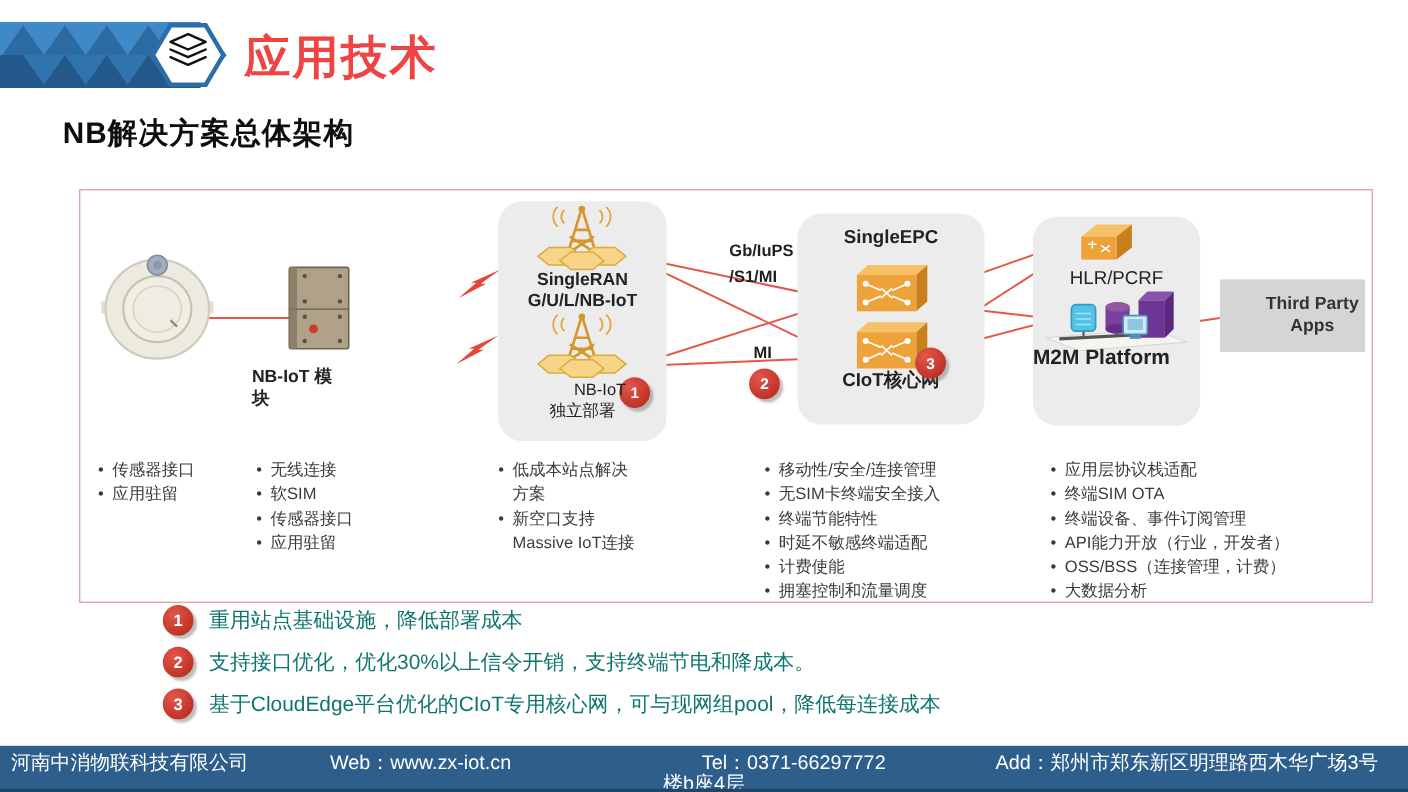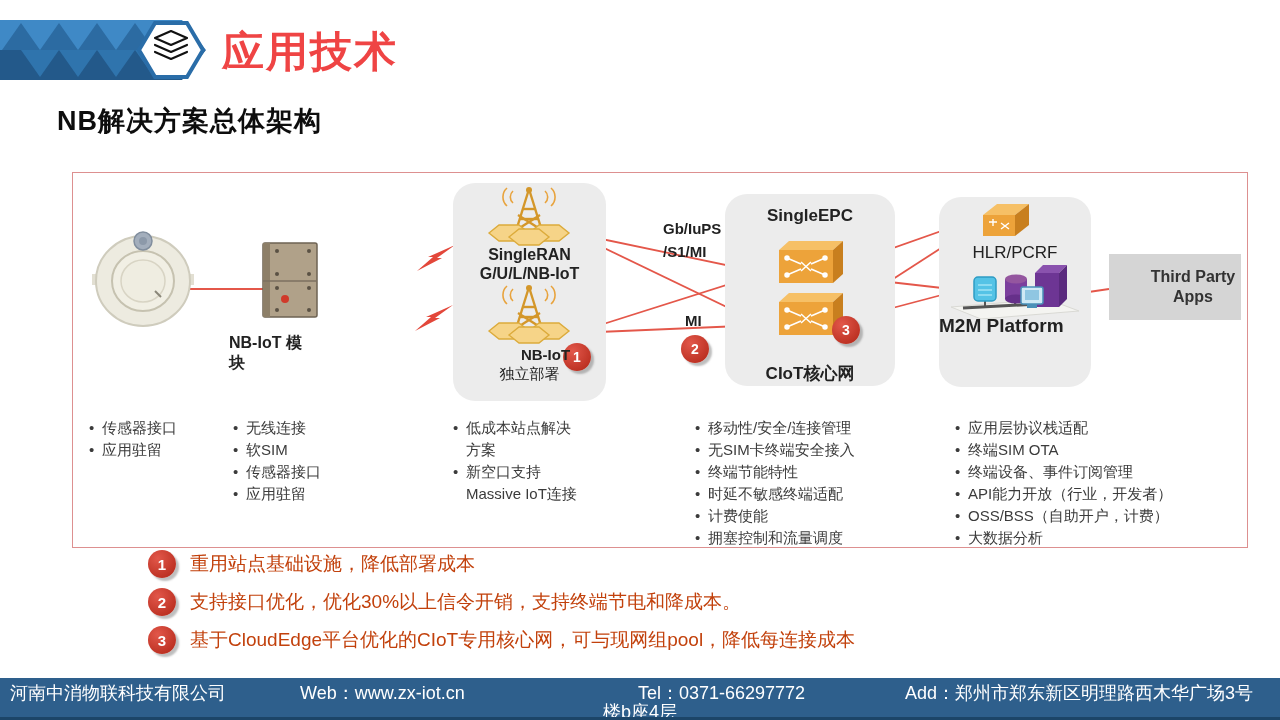--- a/index.html
+++ b/index.html
@@ -32,25 +32,25 @@
     position:absolute; background:#ececec; border-radius:22px;
   }
   .panel-ran   { left:380px; top:10px;  width:153px; height:218px; }
   .panel-epc   { left:633px; top:21px;  width:170px; height:192px;margin-left:19px; }
   .panel-right { left:866px; top:24px;  width:152px; height:190px; }
 
   .ran-label { position:absolute; left:0; top:62px; width:100%; text-align:center;
     font-size:16px; font-weight:bold; color:#222; line-height:19px; }
   .nb-label  { position:absolute; left:0; top:162px; width:100%; text-align:center;
     font-size:15px; color:#222; line-height:19px; }
-  .nb-label .b1 { font-weight:bold;padding-left:32px; }
+  .nb-label .b1 { font-weight:normal;padding-left:32px; }
 
   .epc-title    { position:absolute; left:0; top:12px; width:100%; text-align:center;
     font-size:17px; font-weight:bold; color:#222; }
-  .epc-subtitle { position:absolute; left:0; top:168px; width:100%; text-align:center;
+  .epc-subtitle { position:absolute; left:0; top:140px; width:100%; text-align:center;
     font-size:17px; font-weight:600; color:#222; }
 
   .hlr-label { position:absolute; left:0; top:46px; width:100%; text-align:center;
     font-size:17px; font-weight:400; color:#222; }
   .m2m-label { position:absolute; left:0; top:118px; width:100%; 
     font-size:19px; font-weight:600; color:#222; }
 
   .third-party {
     position:absolute; left:1036px; top:81px; width:132px; height:66px;
     background:#d5d5d5; display:flex; align-items:center; justify-content:flex-end;
@@ -92,21 +92,21 @@
   
   .key-points { left:148px; top:550px; }
   .kp-row { display:flex; align-items:center; height:28px; margin-bottom:10px; }
   .kp-badge {
     width:28px; height:28px; border-radius:50%; flex:0 0 28px;
     background:radial-gradient(circle at 35% 30%, #e2574a, #b02516);
     color:#fff; font-size:15px; font-weight:bold;
     display:flex; align-items:center; justify-content:center;
     box-shadow:3px 3px 2px rgba(110,110,110,0.45);
   }
-  .kp-text { margin-left:14px; font-size:19px; color:#c2410c; }
+  .kp-text { margin-left:14px; font-size:19px; color:#0f766e; }
 
   
   .footer {
     left:0; top:678px; width:1280px; height:42px;
     background:#2e5f8c; color:#fff; border-bottom:3px solid #1c4568;
     overflow:hidden;
   }
   .footer span { position:absolute; top:3px; font-size:18px; white-space:nowrap; }
   .f-company { left:10px; }
   .f-web     { left:300px; }
@@ -356,21 +356,21 @@
       <li>终端节能特性</li>
       <li>时延不敏感终端适配</li>
       <li>计费使能</li>
       <li>拥塞控制和流量调度</li>
     </ul>
     <ul class="bullets col-5">
       <li>应用层协议栈适配</li>
       <li>终端SIM OTA</li>
       <li>终端设备、事件订阅管理</li>
       <li>API能力开放（行业，开发者）</li>
-      <li>OSS/BSS（自助开户，计费）</li>
+      <li>OSS/BSS（连接管理，计费）</li>
       <li>大数据分析</li>
     </ul>
   </div>
 
   <div class="abs key-points">
     <div class="kp-row">
       <div class="kp-badge">1</div>
       <div class="kp-text">重用站点基础设施，降低部署成本</div>
     </div>
     <div class="kp-row">

